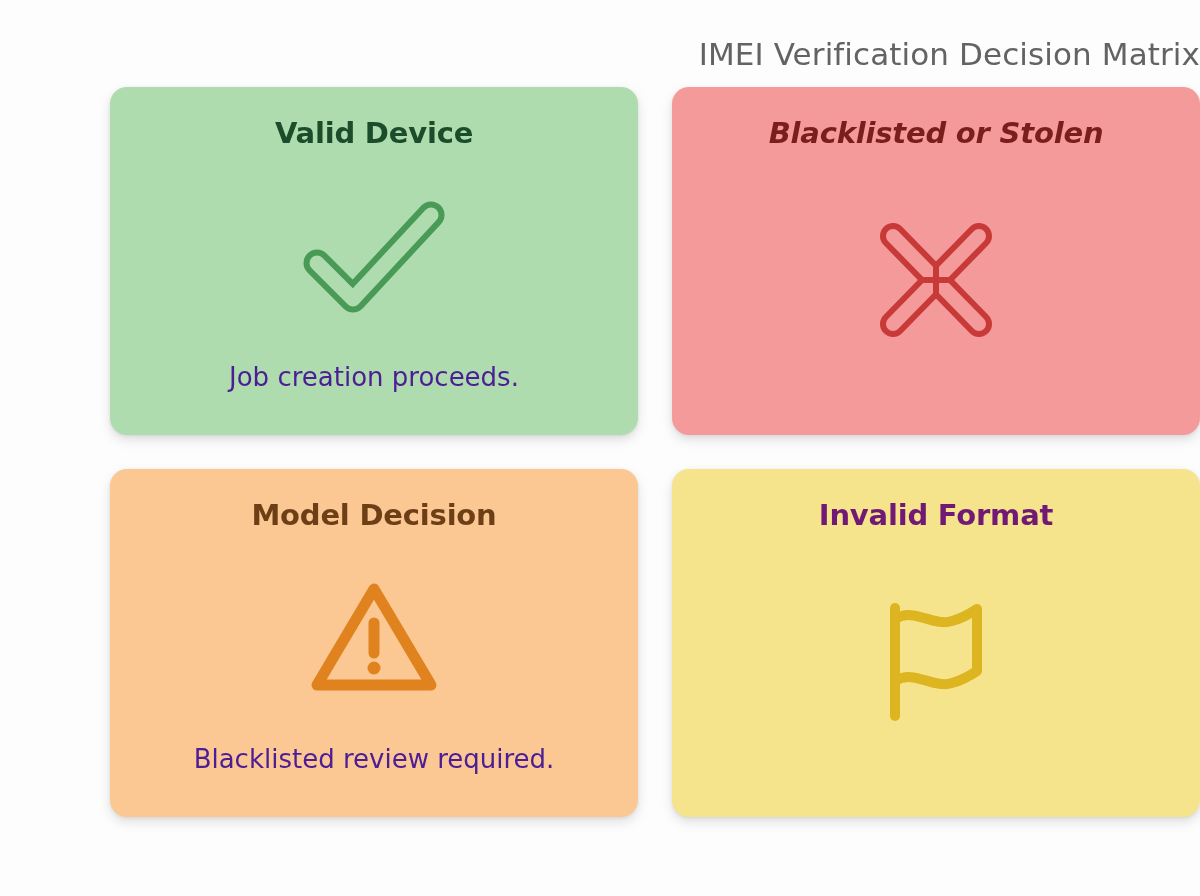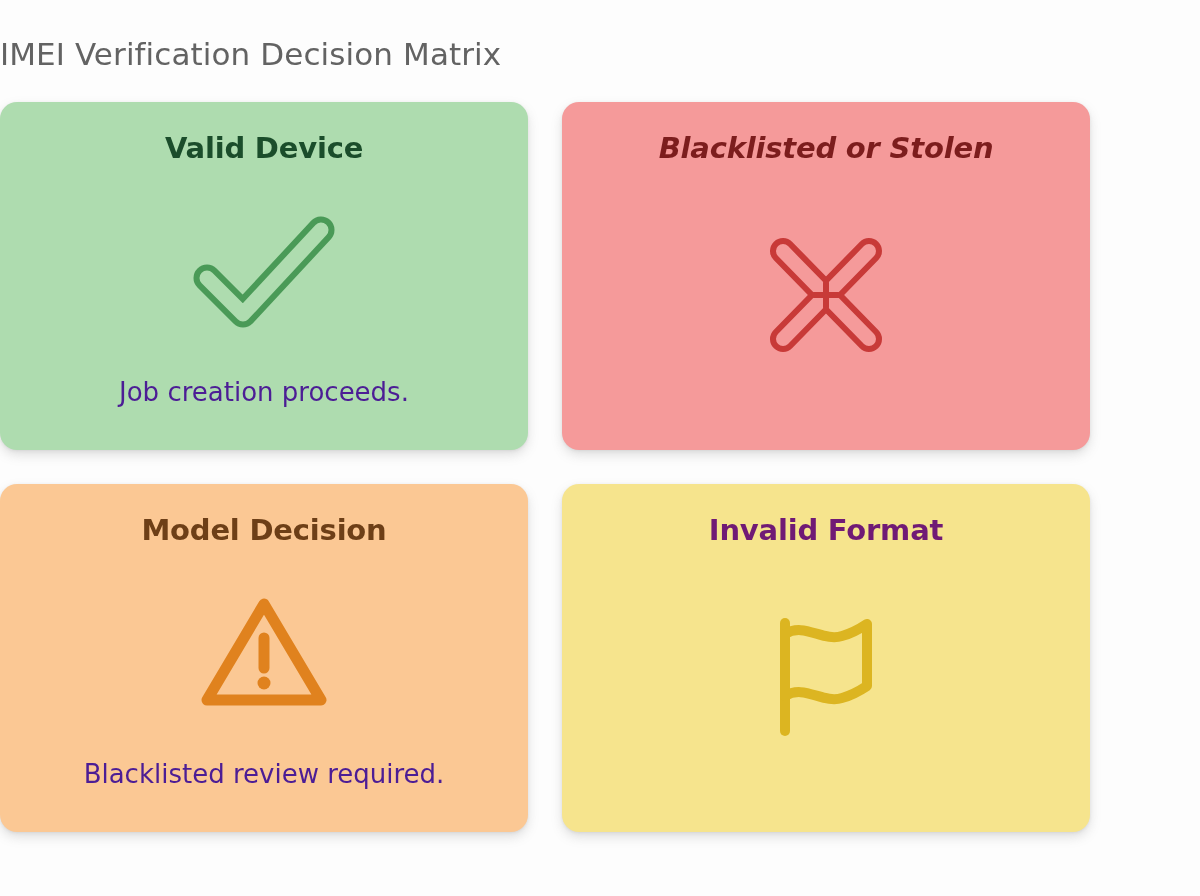--- a/index.html
+++ b/index.html
@@ -16,36 +16,36 @@
   }
 
   .page {
     width: 1200px;
     height: 896px;
     box-sizing: border-box;
     position: relative;
     background: #fdfdfd;
     display: flex;
     flex-direction: column;
-    align-items: flex-start;
+    align-items: flex-end;
   }
 
   .page-title {
     margin-top: 36px;
     margin-bottom: 0;
     font-size: 31px;
     font-weight: 400;
     letter-spacing: 0.1px;
     color: #636363;
     text-align: center;
     line-height: 1.2;
   }
 
   .matrix-grid {
-    margin-top: 29px;
+    margin-top: 14px;
     width: 1090px;
     display: grid;
     grid-template-columns: 528px 528px;
     grid-template-rows: 348px 348px;
     column-gap: 34px;
     row-gap: 34px;
   }
 
   .card {
     border-radius: 17px;

